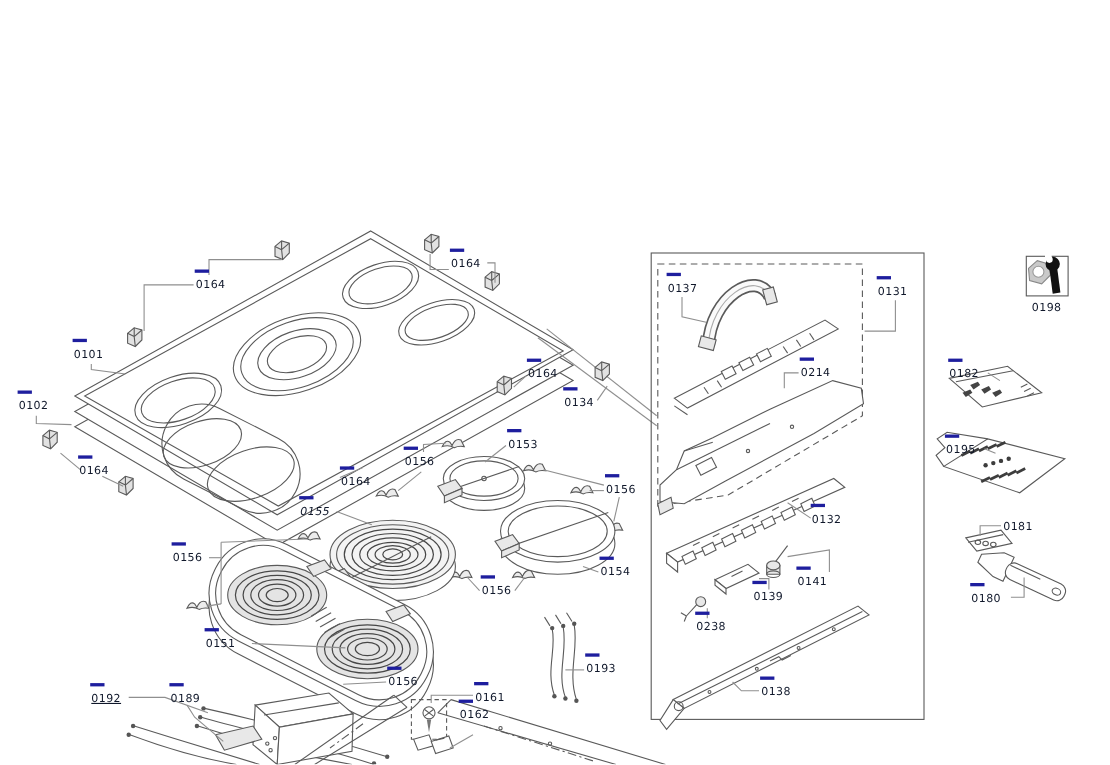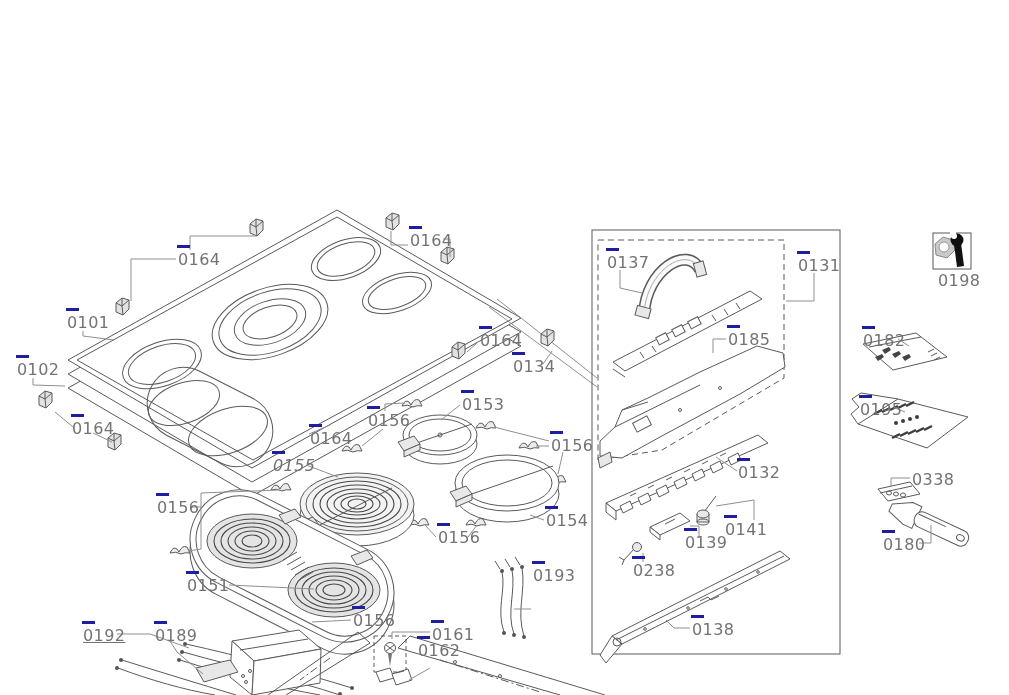--- a/index.html
+++ b/index.html
@@ -1,21 +1,21 @@
 <!DOCTYPE html>
 <html><head>
 <meta charset="utf-8">
 <style>
   html,body{margin:0;padding:0;background:#fff;}
   #stage{position:relative;width:1009px;height:695px;overflow:hidden;background:#fff;
          font-family:"DejaVu Sans","Liberation Sans",sans-serif;}
   #art{position:absolute;left:0;top:0;}
   #watermark{position:absolute;left:330px;top:392px;font-size:188px;font-weight:bold;
              line-height:1;color:rgba(70,70,70,0.08);letter-spacing:4px;pointer-events:none;}
-  .plabel{position:absolute;font-size:16px;line-height:15px;color:#737373;letter-spacing:.4px;
+  .plabel{position:absolute;font-size:10px;line-height:15px;color:#0f172a;letter-spacing:.4px;
           white-space:nowrap;cursor:pointer;}
   .plabel.link::before{content:"";position:absolute;left:-1px;top:-7px;width:13px;height:3px;background:#1e1e9e;}
   .plabel.plain{cursor:default;}
   svg .s{stroke:#5a5a5a;fill:none;stroke-width:1;}
   svg .w{stroke:#5a5a5a;fill:#ffffff;stroke-width:1;}
   svg .g{stroke:#5a5a5a;fill:#e8e8e8;stroke-width:1;}
   svg .ld{stroke:#8f8f8f;fill:none;stroke-width:1;}
   svg .coil{stroke:#474747;fill:none;stroke-width:1.1;}
 </style>
 </head>
@@ -449,31 +449,31 @@
       <div class="plabel link" style="left: 462px; top: 397px;">0153</div>
       <div class="plabel link" style="left: 273px; top: 458px; font-style: italic;">0155</div>
       <div class="plabel link" style="left: 551px; top: 438px;">0156</div>
       <div class="plabel link" style="left: 546px; top: 513px;">0154</div>
       <div class="plabel link" style="left: 157px; top: 500px;">0156</div>
       <div class="plabel link" style="left: 438px; top: 530px;">0156</div>
       <div class="plabel link" style="left: 177px; top: 578px; margin-left: 10px;">0151</div>
       <div class="plabel link" style="left: 353px; top: 613px;">0156</div>
       <div class="plabel link" style="left: 607px; top: 255px;">0137</div>
       <div class="plabel link" style="left: 798px; top: 258px;">0131</div>
-      <div class="plabel link" style="left: 728px; top: 332px;">0185</div>
+      <div class="plabel link" style="left: 728px; top: 332px;">0214</div>
       <div class="plabel link" style="left: 738px; top: 465px;">0132</div>
       <div class="plabel link" style="left: 725px; top: 522px;">0141</div>
       <div class="plabel link" style="left: 685px; top: 535px;">0139</div>
       <div class="plabel link" style="left: 633px; top: 563px;">0238</div>
       <div class="plabel link" style="left: 692px; top: 622px;">0138</div>
       <div class="plabel plain" style="left: 938px; top: 273px;">0198</div>
       <div class="plabel link" style="left: 863px; top: 333px;">0182</div>
       <div class="plabel link" style="left: 860px; top: 402px;">0195</div>
-      <div class="plabel plain" style="left: 912px; top: 472px;">0338</div>
+      <div class="plabel plain" style="left: 912px; top: 472px;">0181</div>
       <div class="plabel link" style="left: 883px; top: 537px;">0180</div>
       <div class="plabel link" style="left: 83px; top: 628px; text-decoration: underline;">0192</div>
       <div class="plabel link" style="left: 155px; top: 628px;">0189</div>
       <div class="plabel link" style="left: 432px; top: 627px;">0161</div>
       <div class="plabel link" style="left: 418px; top: 643px;">0162</div>
-      <div class="plabel link" style="left: 533px; top: 568px;">0193</div>
+      <div class="plabel link" style="left: 533px; top: 601px;">0193</div>
     </div>
 
 </div>
 
 </body></html>

